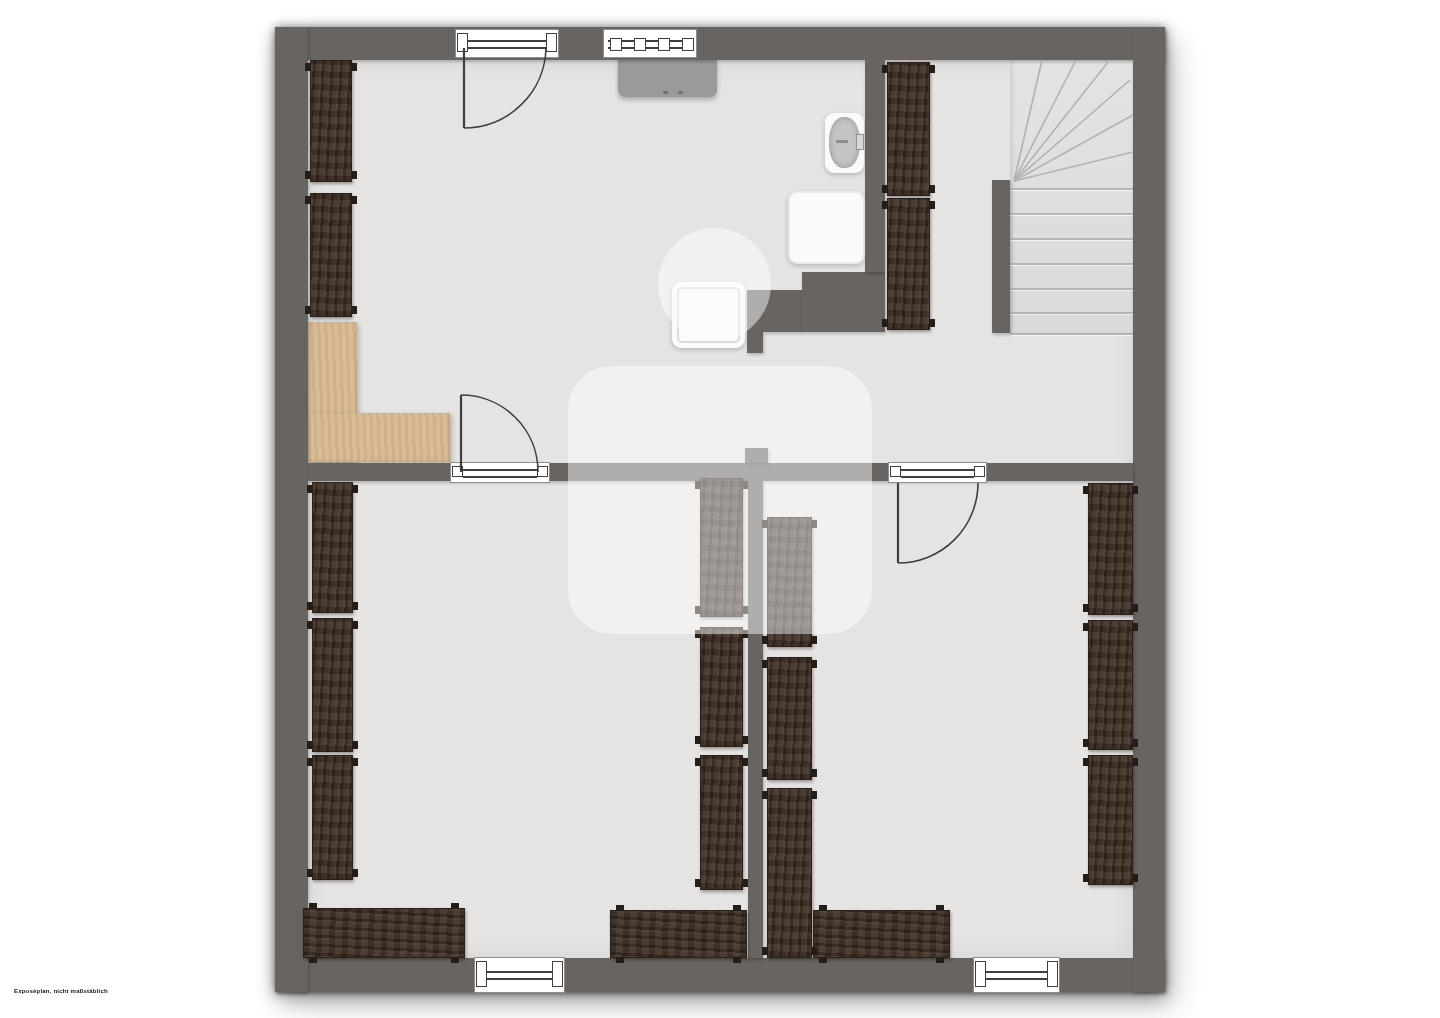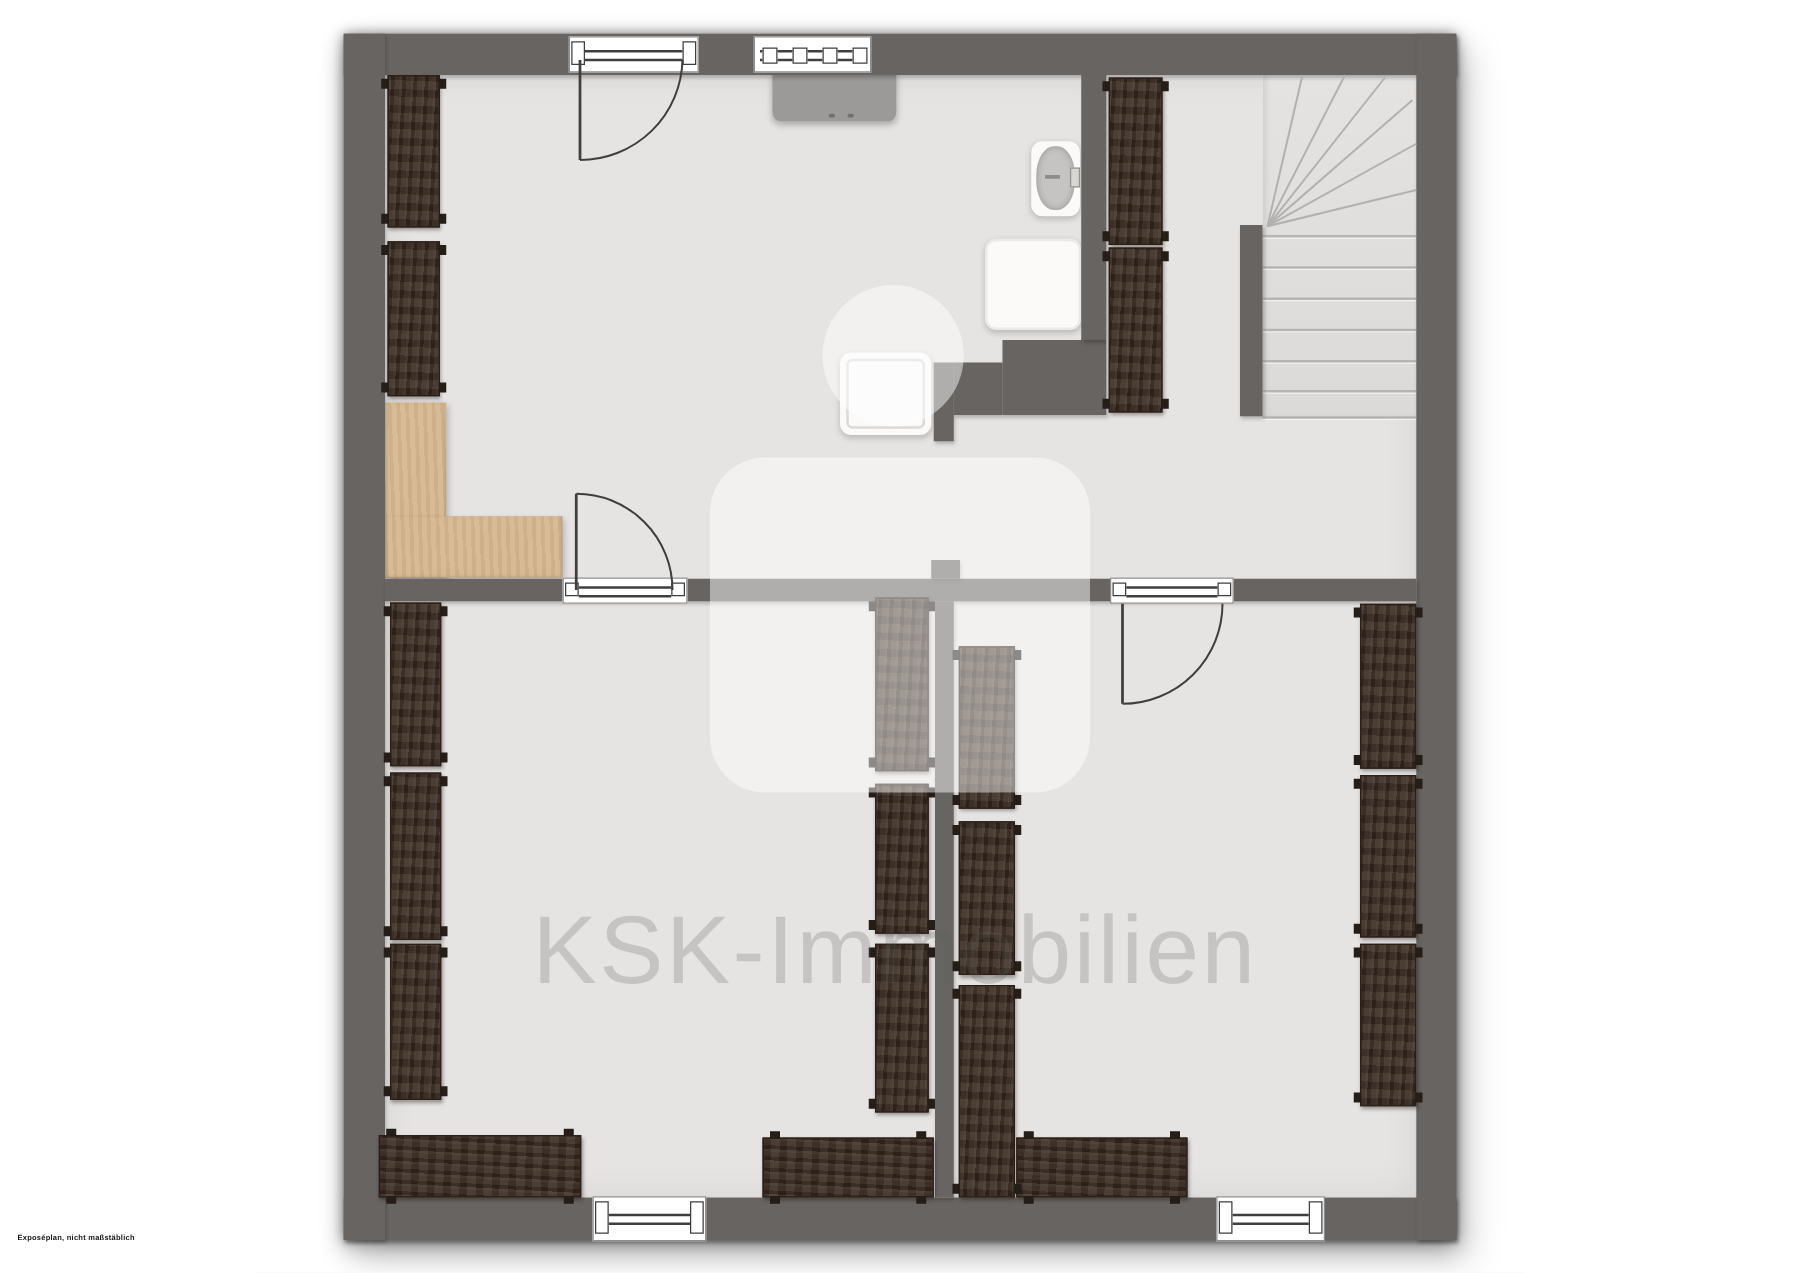--- a/index.html
+++ b/index.html
@@ -241,15 +241,14 @@
       <line x1="1014" y1="181" x2="1130" y2="80" class="fan"></line>
       <line x1="1014" y1="181" x2="1133" y2="115" class="fan"></line>
       <line x1="1014" y1="181" x2="1133" y2="152" class="fan"></line>
       <path d="M464,48 L464,128" class="arc leaf"></path>
       <path d="M464,128 A82,82 0 0 0 546,48" class="arc"></path>
       <path d="M461,472 L461,395" class="arc leaf"></path>
       <path d="M461,395 A77,77 0 0 1 538,472" class="arc"></path>
       <path d="M898,483 L898,563" class="arc leaf"></path>
       <path d="M898,563 A80,80 0 0 0 978,483" class="arc"></path>
     </svg>
-  <div class="wm-text">KSK-Immobilien</div>
   <div class="disclaimer">Exposéplan, nicht maßstäblich</div>
 </div>
 
 </body></html>

